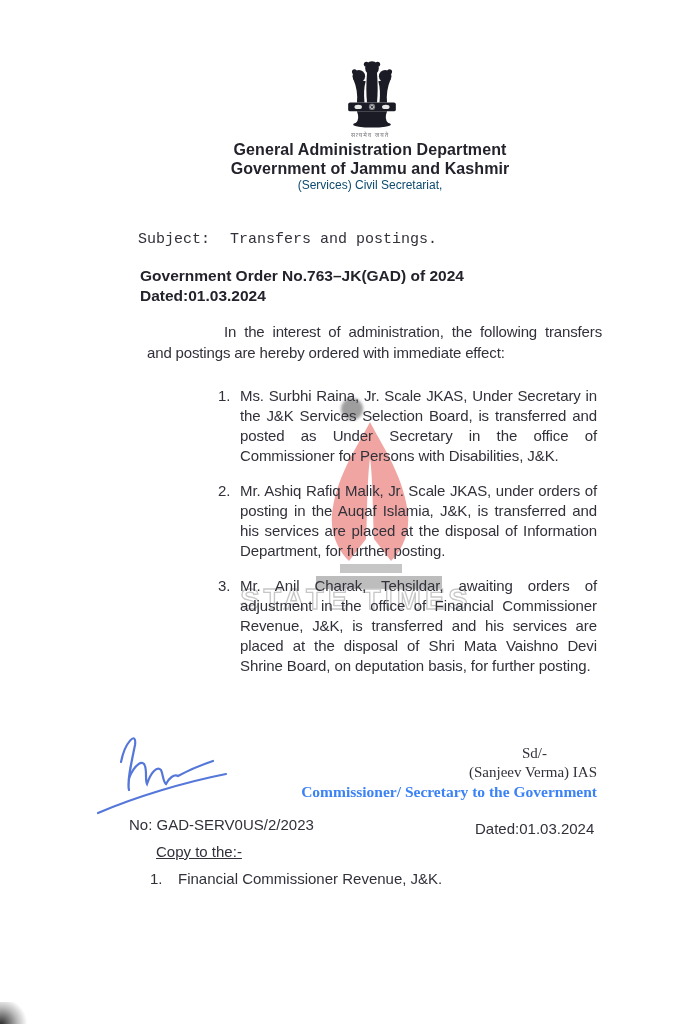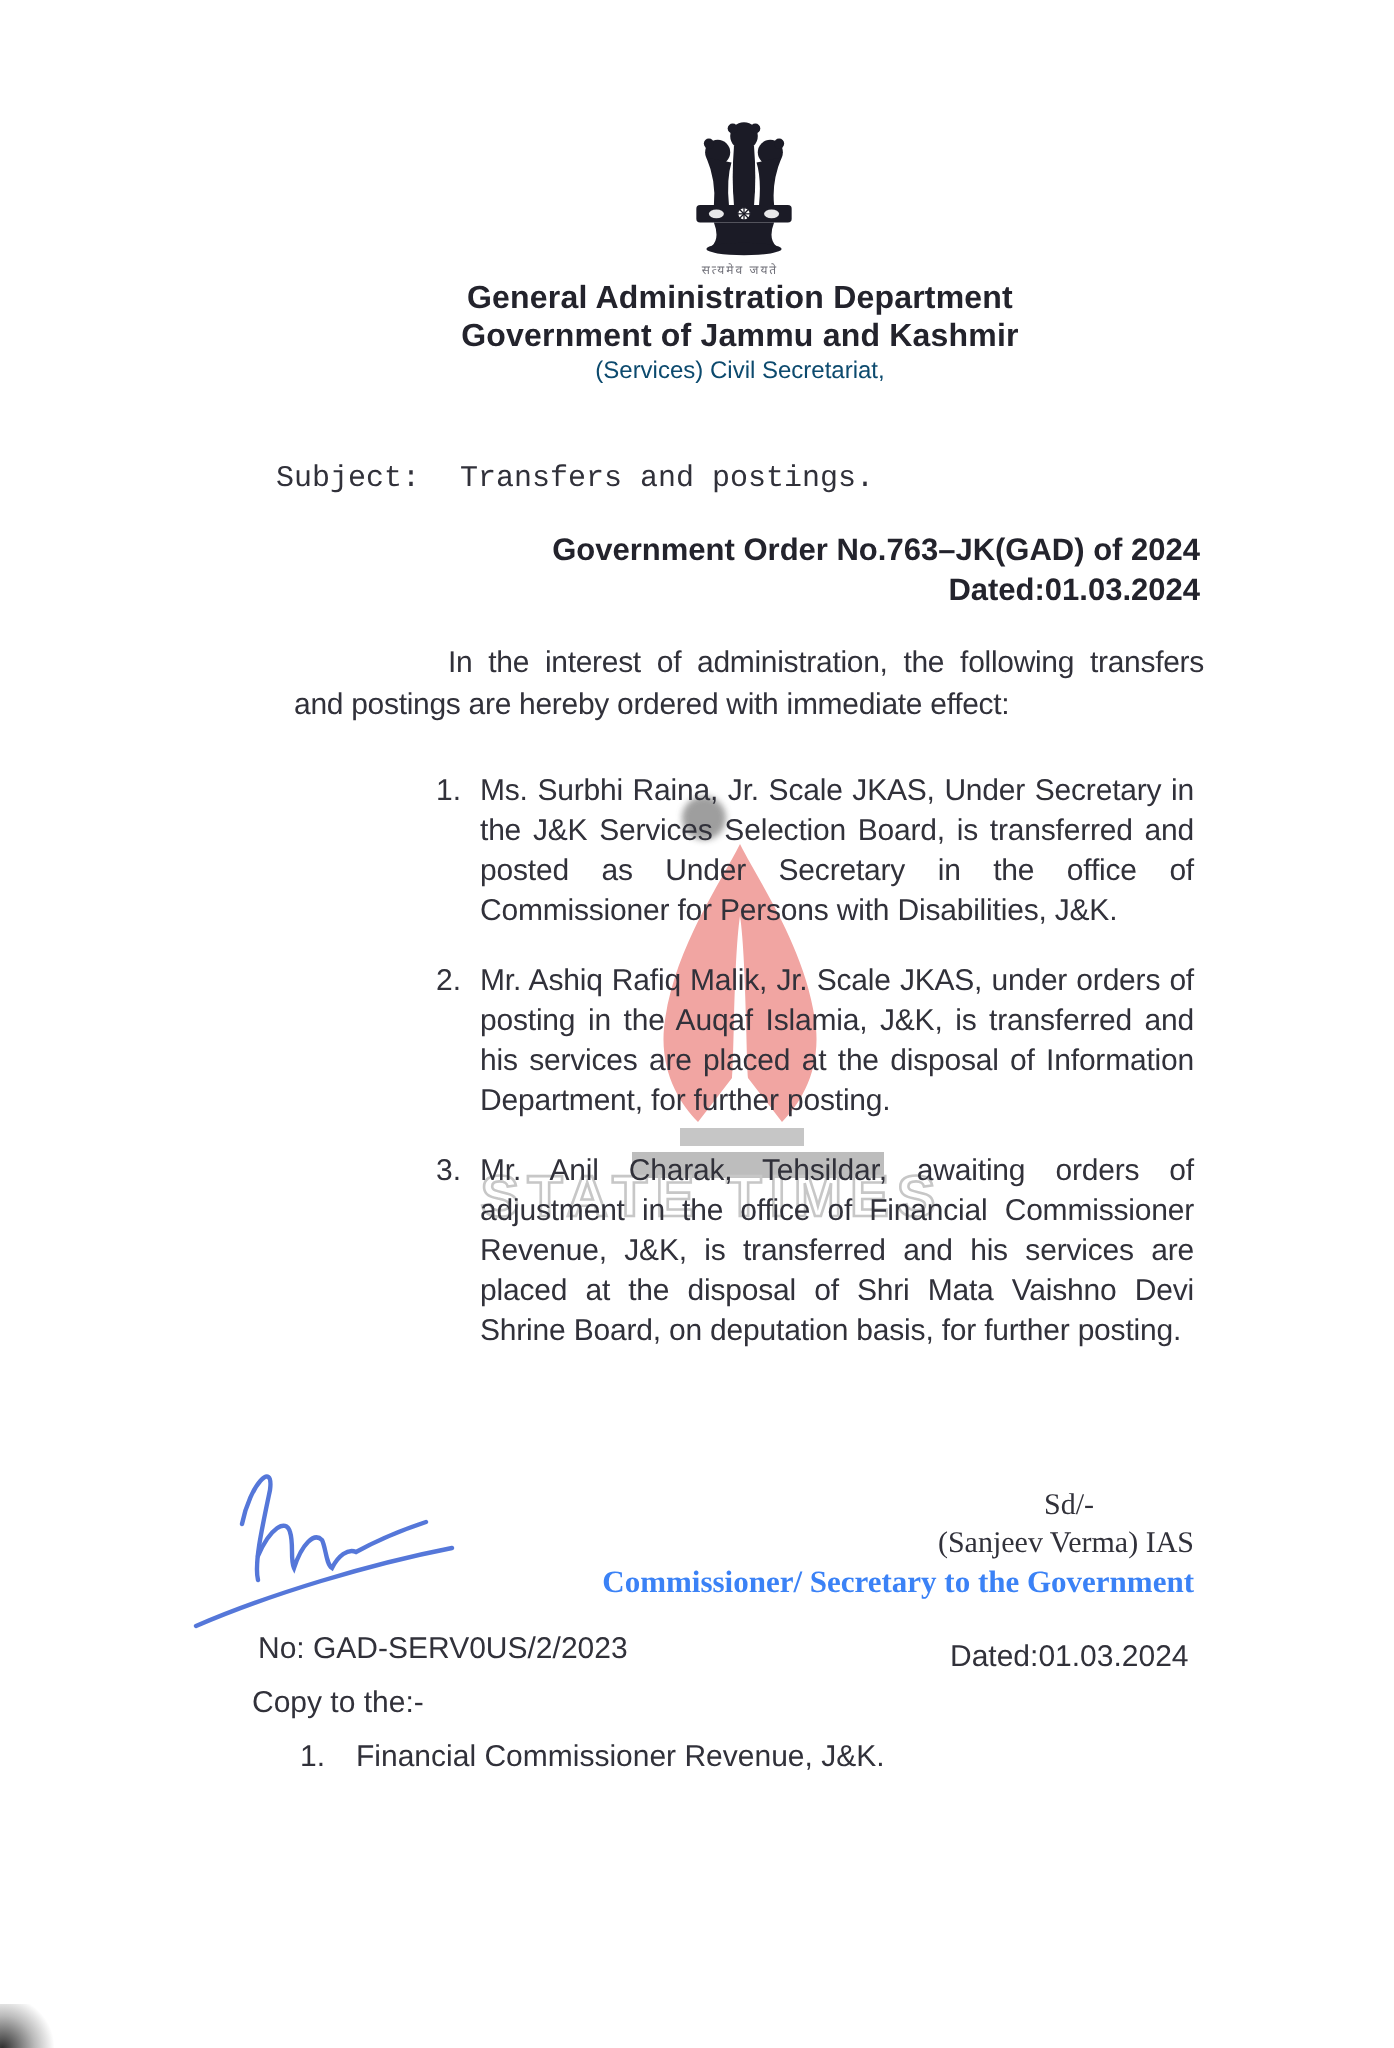--- a/index.html
+++ b/index.html
@@ -36,21 +36,21 @@
     font-size:6px;color:#4a4a55;letter-spacing:1px;opacity:.8;filter:blur(.3px);
   }
   .org{left:140px;top:140px;width:460px;text-align:center;}
   .org .b{font-size:16px;font-weight:bold;line-height:19px;color:#23232c;letter-spacing:.1px;}
   .org .s{font-size:12px;line-height:14px;color:#0c4a6e;}
 
   
   .subject{left:138px;top:231px;width:460px;font-size:15px;font-family:Liberation Mono, monospace;}
   .subject-label{display:inline-block;width:92px;}
   .gov-order{
-    left:140px;top:266px;width:460px;text-align:right;
+    left:140px;top:266px;width:460px;text-align:left;
     font-size:15.5px;font-weight:bold;line-height:20px;color:#23232c;
   }
   .intro{
     left:147px;top:321px;width:455px;
     font-size:15px;line-height:21px;text-align:justify;text-indent:77px;
     letter-spacing:-0.15px;
   }
   .order-item{left:218px;width:379px;display:flex;font-size:15px;line-height:20px;}
   .oi-num{width:22px;flex:0 0 22px;}
   .oi-text{flex:1;text-align:justify;letter-spacing:-0.1px;}
@@ -61,21 +61,21 @@
   .by-order{left:225px;top:702px;font-size:15px;}
 
   
   .sig-svg{left:93px;top:720px;width:140px;height:98px;}
   .sig-block{right:100px;top:744px;text-align:right;font-size:15px;line-height:19px;font-family:Liberation Serif, serif;}
   .sig-block .sd{padding-right:50px;}
   .sig-block .desig{font-weight:bold;color:#3b82f6;font-size:15.5px;}
 
   .ref-no{left:129px;top:816px;font-size:15px;}
   .ref-date{left:475px;top:820px;font-size:15px;}
-  .copy-heading{left:126px;top:843px;font-size:15px;}
+  .copy-heading{left:156px;top:843px;font-size:15px;text-decoration:underline;}
   .copy-item{left:150px;top:870px;display:flex;font-size:15px;}
   .copy-item .ci-num{width:28px;flex:0 0 28px;}
 
   .corner-smudge{
     left:-4px;top:1002px;width:34px;height:26px;
     background:radial-gradient(circle at 15% 85%, rgba(35,35,35,.95), rgba(120,120,120,.5) 45%, transparent 72%);
   }
 </style>
 </head>
 <body>

